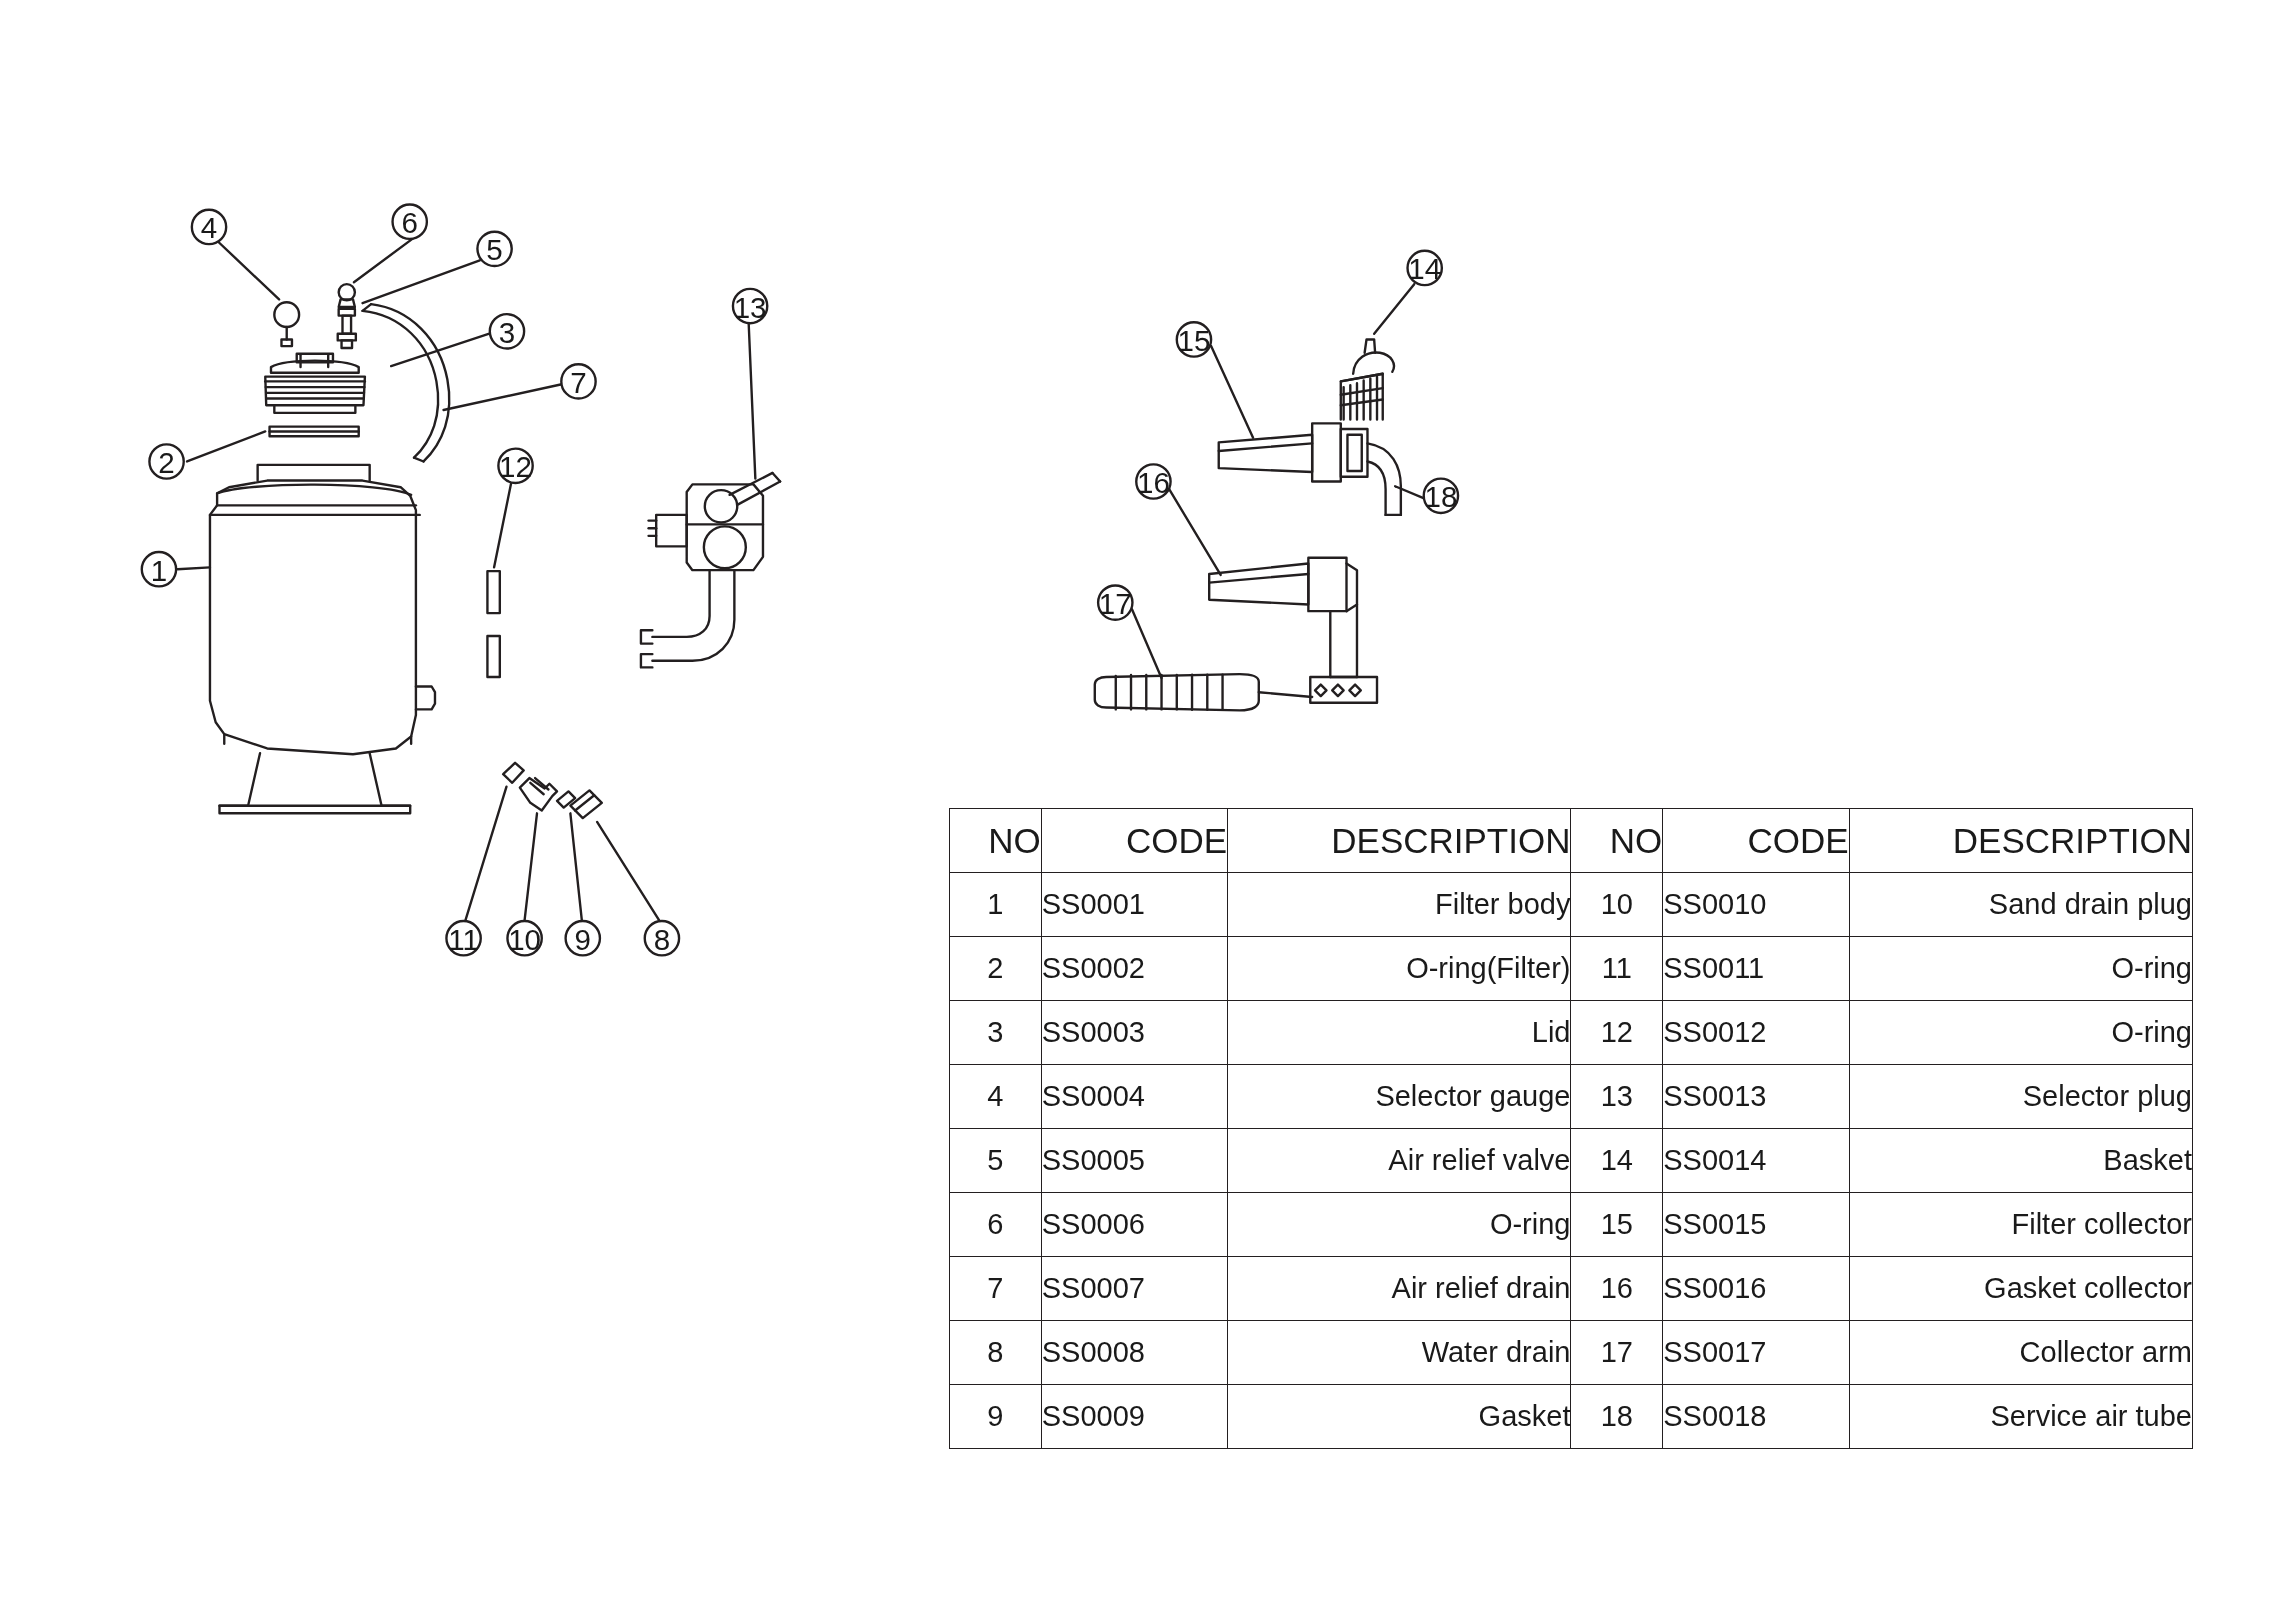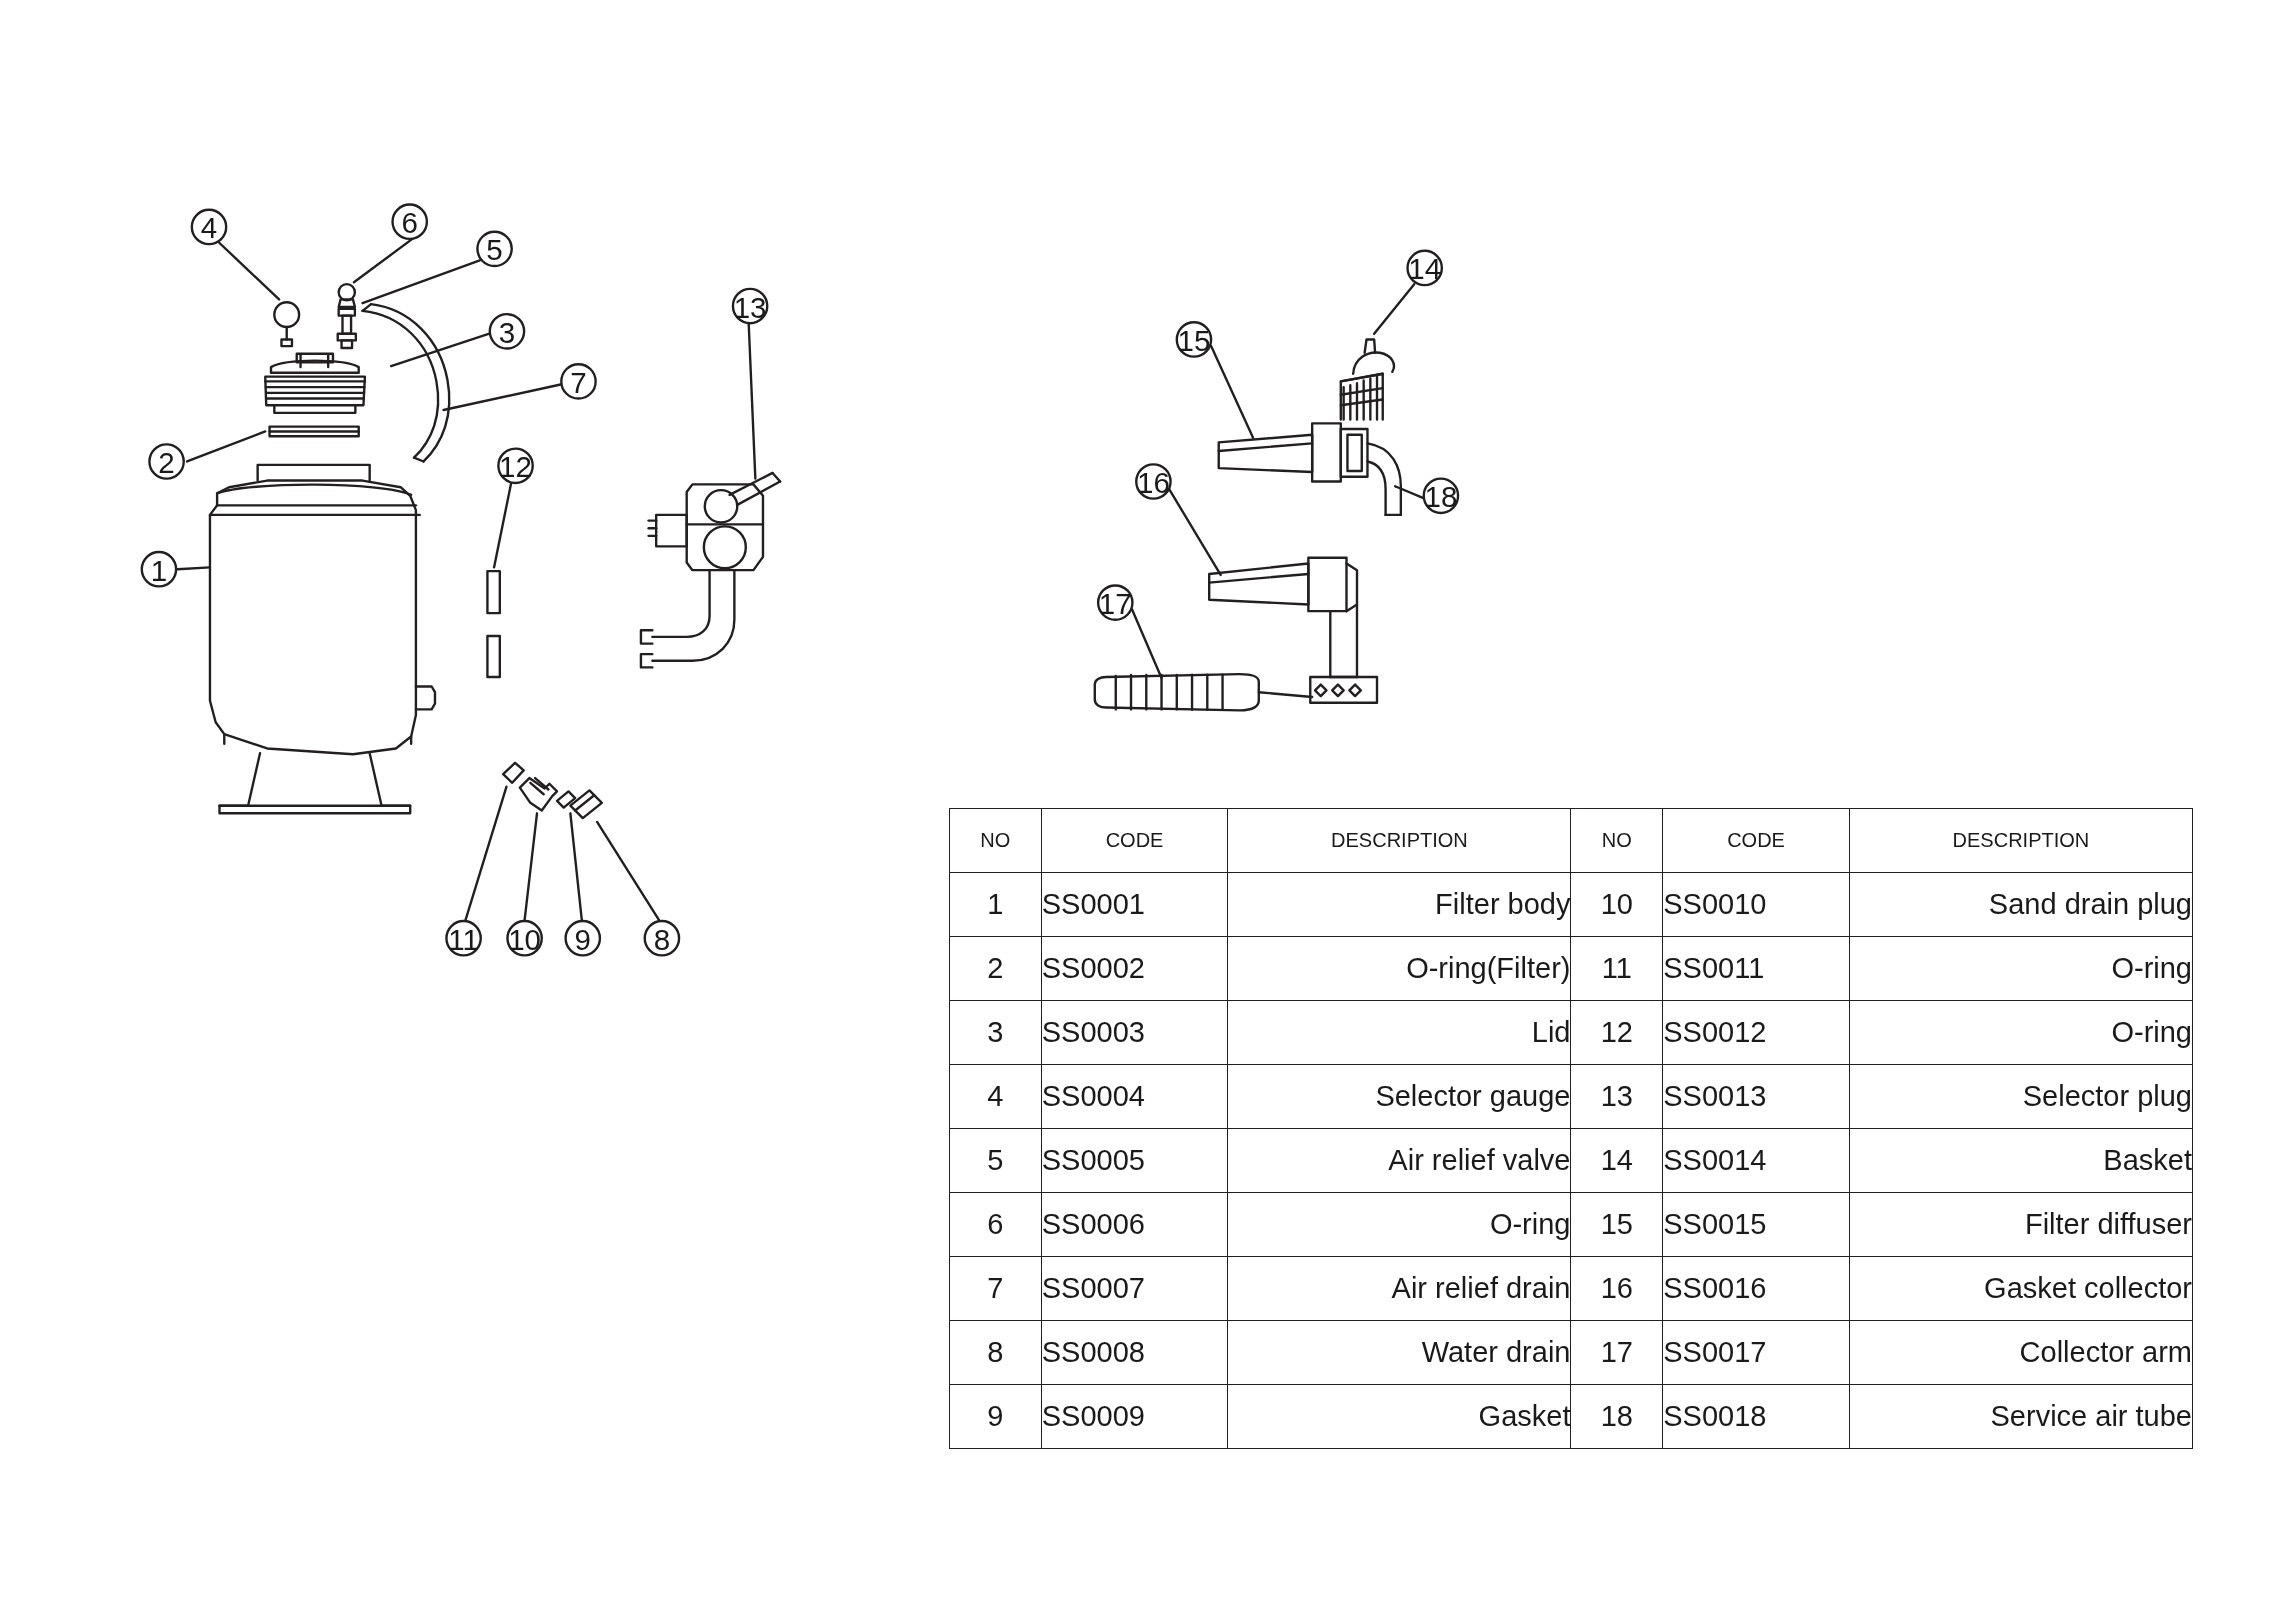--- a/index.html
+++ b/index.html
@@ -52,22 +52,22 @@
   table.parts td, table.parts th {
     border: 1.9px solid #231f20;
     font-weight: normal;
     font-size: 29px;
     color: #1a1a1a;
     height: 63px;
     padding: 0 0;
     font-family: "Liberation Sans", sans-serif;
   }
   table.parts th {
-    text-align: center;
-    font-size: 20px;
+    text-align: right;
+    font-size: 35px;
   }
   td.col-no, th.col-no { width: 91px; text-align: center; }
   td.col-code, th.col-code { width: 186px; }
   td.col-desc, th.col-desc { width: 343px; text-align: right; padding-left: 17px; }
   th.col-desc { text-align: center; padding-left: 0; }
 </style>
 </head>
 <body>
 
 <div id="sheet">
@@ -328,21 +328,21 @@
           <td class="col-no">14</td>
           <td class="col-code">SS0014</td>
           <td class="col-desc">Basket</td>
         </tr>
         <tr>
           <td class="col-no">6</td>
           <td class="col-code">SS0006</td>
           <td class="col-desc">O-ring</td>
           <td class="col-no">15</td>
           <td class="col-code">SS0015</td>
-          <td class="col-desc">Filter diffuser</td>
+          <td class="col-desc">Filter collector</td>
         </tr>
         <tr>
           <td class="col-no">7</td>
           <td class="col-code">SS0007</td>
           <td class="col-desc">Air relief drain</td>
           <td class="col-no">16</td>
           <td class="col-code">SS0016</td>
           <td class="col-desc">Gasket collector</td>
         </tr>
         <tr>

